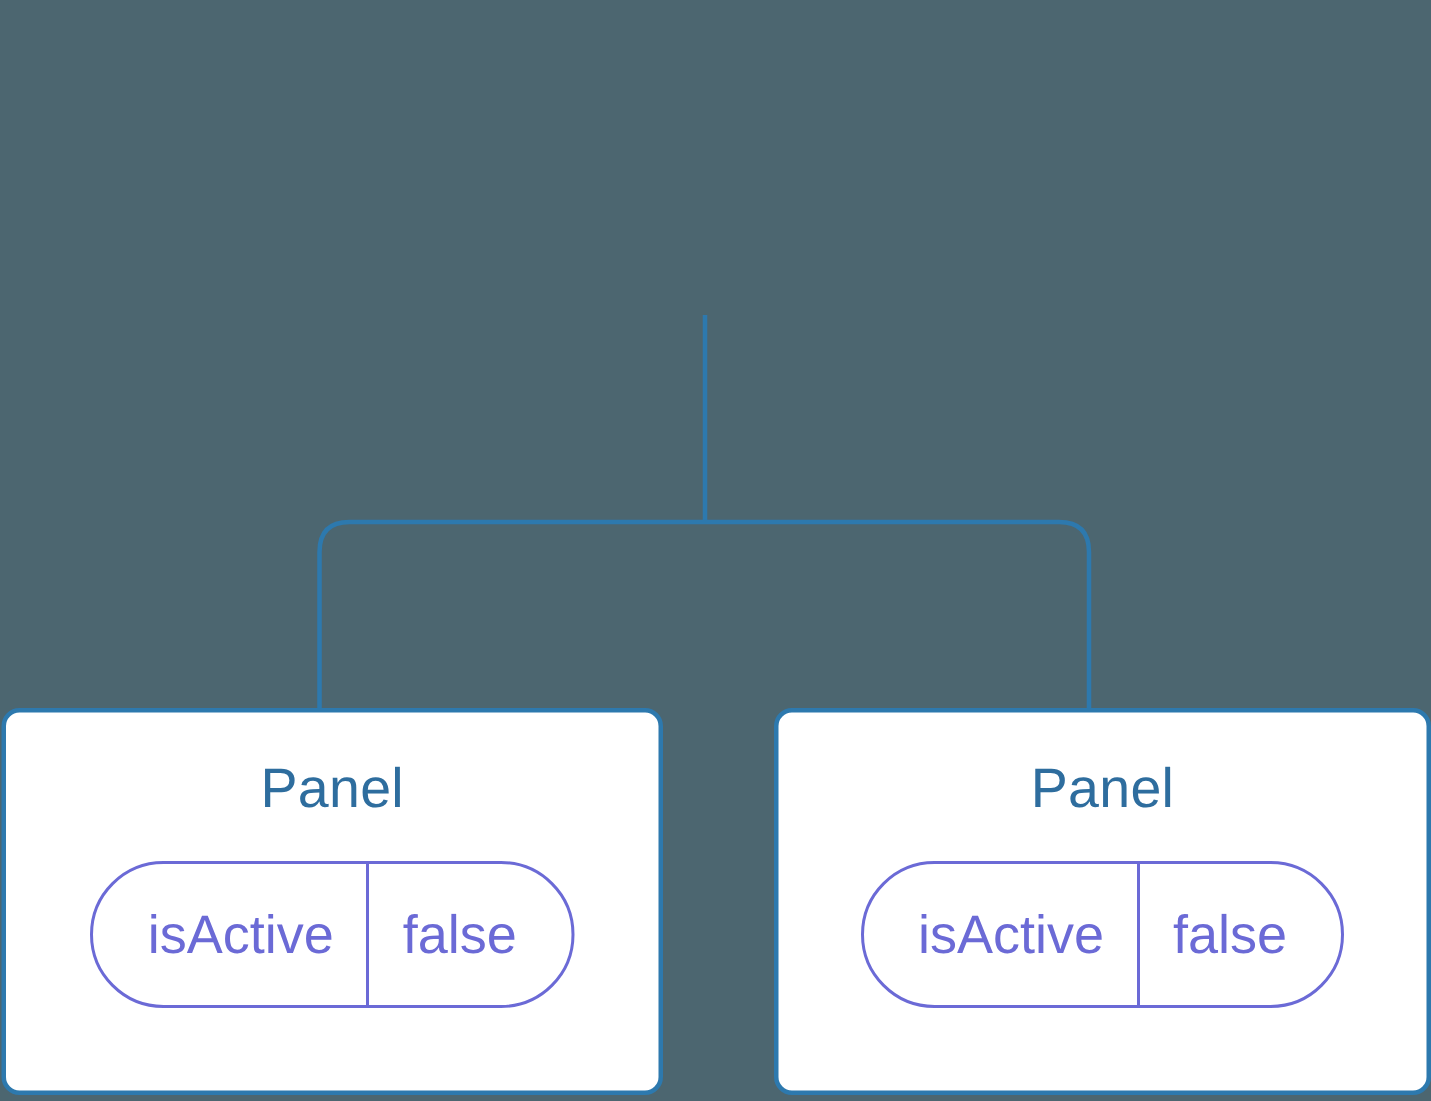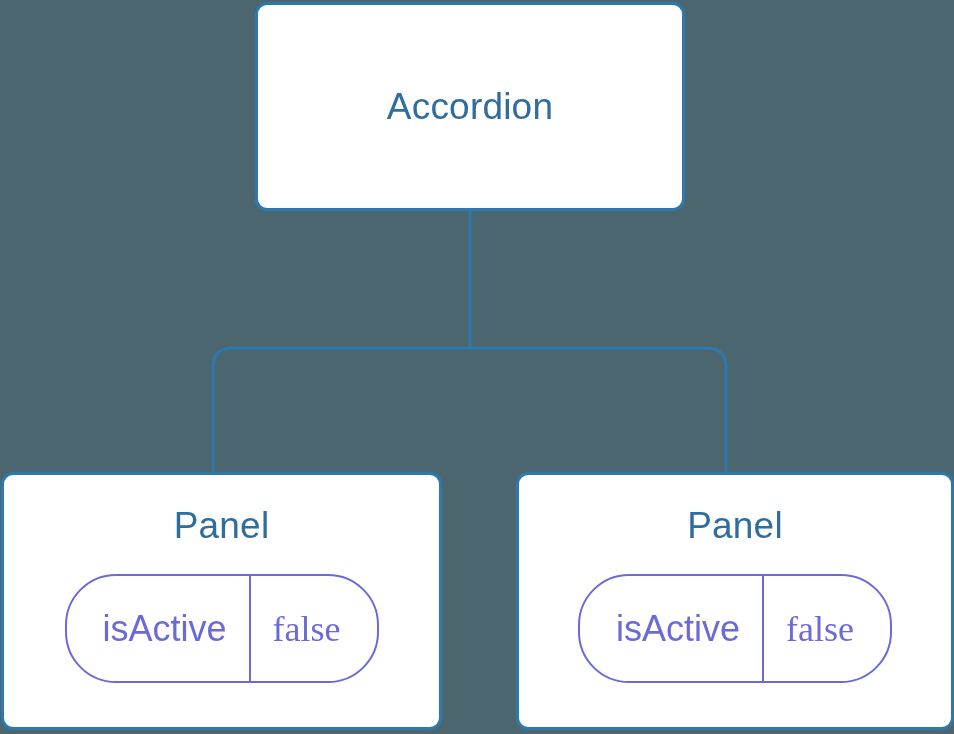--- a/index.html
+++ b/index.html
@@ -80,21 +80,21 @@
   }
 
   #node-panel-1 {
     left: 516px;
     width: 438px;
   }
 
   
   .state-pill {
     margin-top: 30px;
-    height: 109px;
+    height: 98px;
     display: flex;
     align-items: stretch;
     border: 2px solid #6b6ad6;
     border-radius: 51px;
     background: #ffffff;
     overflow: hidden;
     text-align: right;
   }
 
   .state-key,
@@ -108,38 +108,34 @@
     white-space: nowrap;
   }
 
   .state-key {
     padding: 0 22px 0 36px;
     border-right: 2px solid #6b6ad6;
   }
 
   .state-value {
     padding: 0 36px 0 22px;
-    font-family: Liberation Serif, serif;
   }
 </style>
 </head>
 <body>
 
 <div id="stage">
 
   <svg id="connectors" viewBox="0 0 954 734">
     <g fill="none" stroke="#2d79ae" stroke-width="3" stroke-linecap="butt">
       <path d="M 470 210 L 470 348"></path>
       <path d="M 213 474 L 213 368 Q 213 348 233 348 L 706 348 Q 726 348 726 368 L 726 474"></path>
     </g>
   </svg>
 
-  <div class="node" id="node-root">
-    <div class="node-title">Accordion</div>
-  </div>
 
   <div class="node node-child" id="node-panel-0">
     <div class="node-title">Panel</div>
     <div class="state-pill">
       <span class="state-key">isActive</span>
       <span class="state-value">false</span>
     </div>
   </div>
 
   <div class="node node-child" id="node-panel-1">

